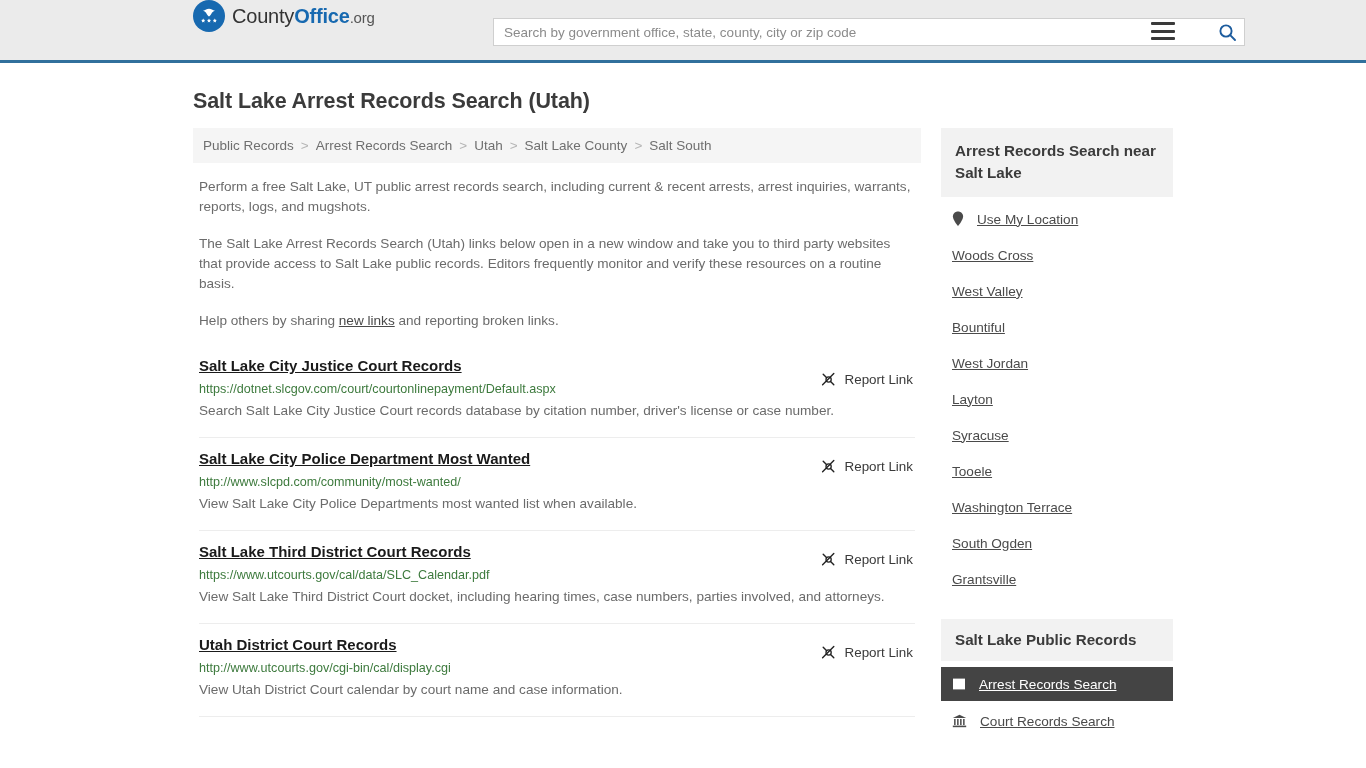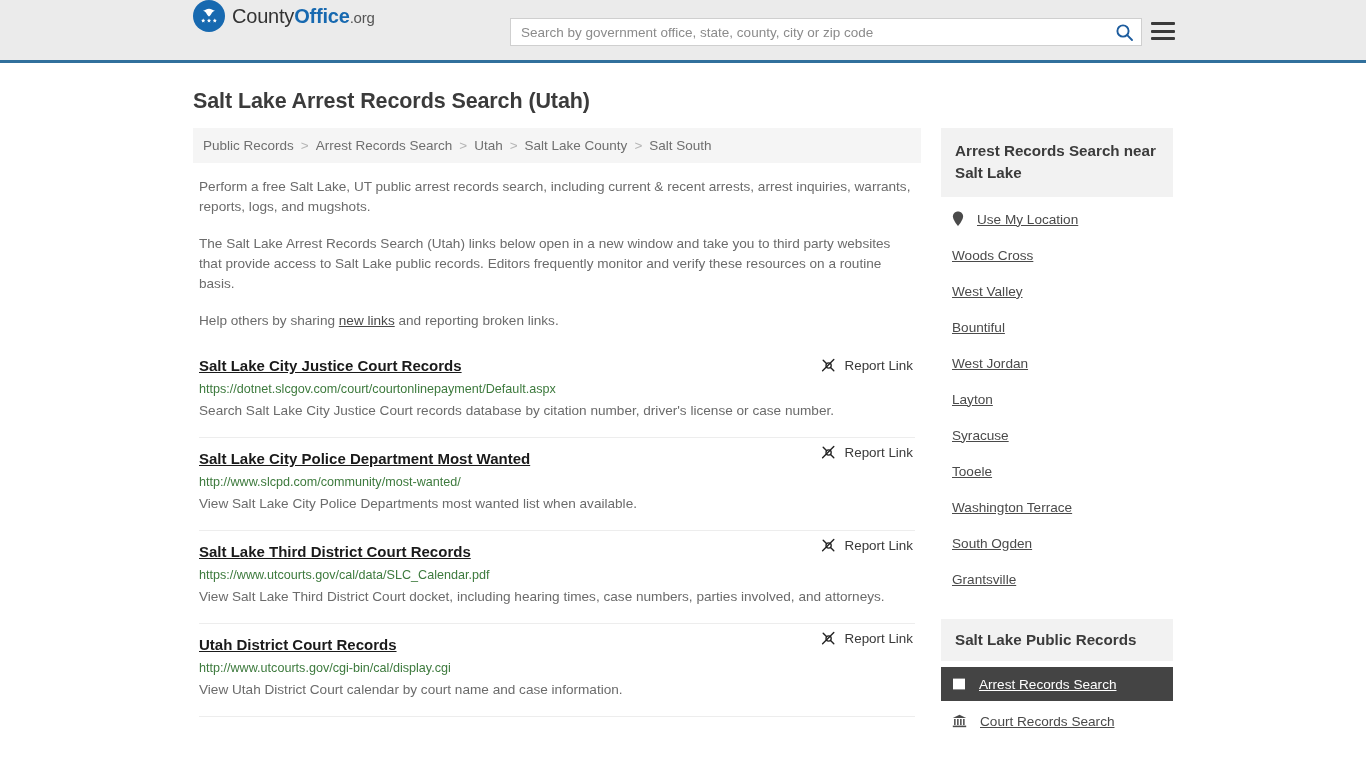--- a/index.html
+++ b/index.html
@@ -43,23 +43,23 @@
     letter-spacing: -0.2px;
     color: #333333;
     white-space: nowrap;
   }
   .logo-text .b { color: #1769b0; font-weight: bold; }
   .logo-text .a { font-weight: normal; }
   .logo-text .org { font-size: 15px; color: #555; }
 
   .search-wrap {
     position: absolute;
-    left: 510px;
+    left: 493px;
     top: 18px;
-    width: 632px;
+    width: 752px;
     height: 28px;
     background: #ffffff;
     border: 1px solid #cfcfcf;
     display: flex;
     align-items: center;
   }
   .search-input {
     flex: 1;
     border: none;
     outline: none;
@@ -174,21 +174,21 @@
   .result-desc {
     font-size: 13.6px;
     color: #6b6b6b;
     line-height: 24px;
     margin-top: 2px;
     max-width: 710px;
   }
   .report-link {
     position: absolute;
     right: 2px;
-    top: 6px;
+    top: 20px;
     display: flex;
     align-items: center;
     gap: 8px;
     cursor: pointer;
     white-space: nowrap;
   }
   .report-link .label {
     font-size: 13.4px;
     color: #3a3a3a;
   }

